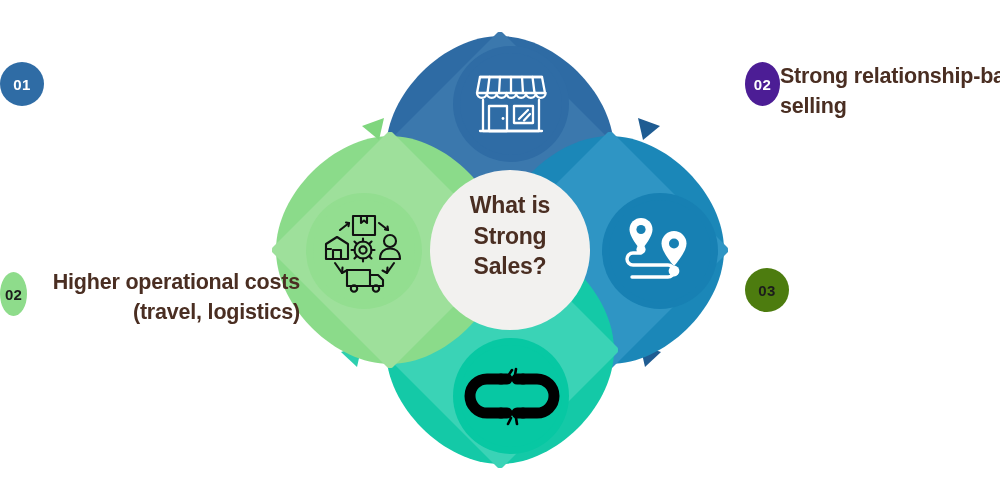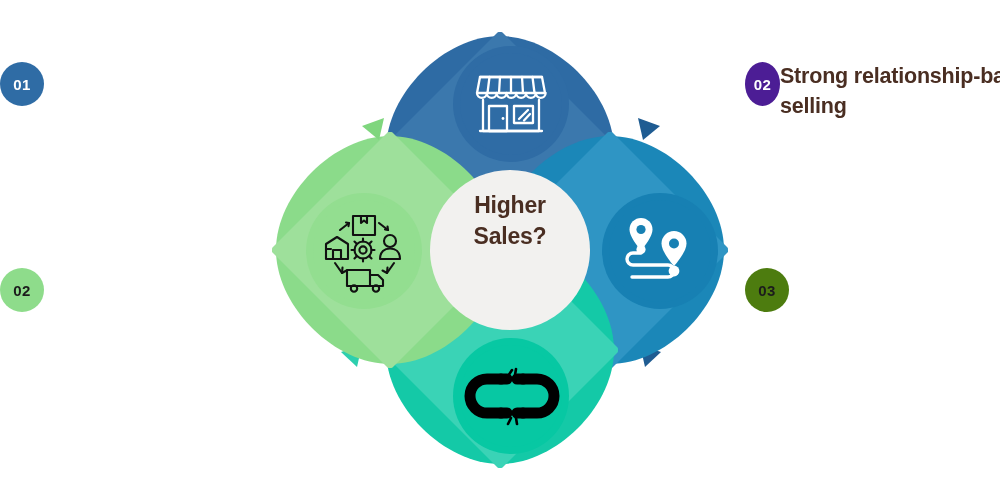--- a/index.html
+++ b/index.html
@@ -227,32 +227,34 @@
       <path d="M-17.5,19.5 L-22,22 L-21.5,16.5"></path>
     </g>
 
     <path d="M384,118 L362,126 L379,140 Z" fill="#7fd67e"></path>
   </g>
 
   <circle cx="510" cy="250" r="80" fill="#f2f1ef"></circle>
 </svg>
 
 <div class="center-text" style="color: rgb(74, 46, 34);">
-  <div>Higher</div>
+  <div>What is</div>
+  <div>Strong</div>
   <div>Sales?</div>
 </div>
 
 <div class="label-block left label-01">
   <div class="badge" style="background: rgb(47, 108, 165); color: rgb(255, 255, 255);">01</div>
 </div>
 
 <div class="label-block right label-02">
   <div class="badge" style="background: #4c1d95; color: rgb(255, 255, 255);">02</div>
   <div class="label-text" style="color: rgb(74, 46, 34);">Strong relationship-based selling</div>
 </div>
 
 <div class="label-block right label-03">
   <div class="badge" style="background: #4d7c0f; color: rgb(28, 28, 28);">03</div>
 </div>
 
 <div class="label-block left label-04">
   <div class="badge" style="background: rgb(142, 220, 139); color: rgb(28, 28, 28);">02</div>
+  <div class="label-text" style="color: rgb(74, 46, 34);">Higher operational costs (travel, logistics)</div>
 </div>
 
 </body></html>

